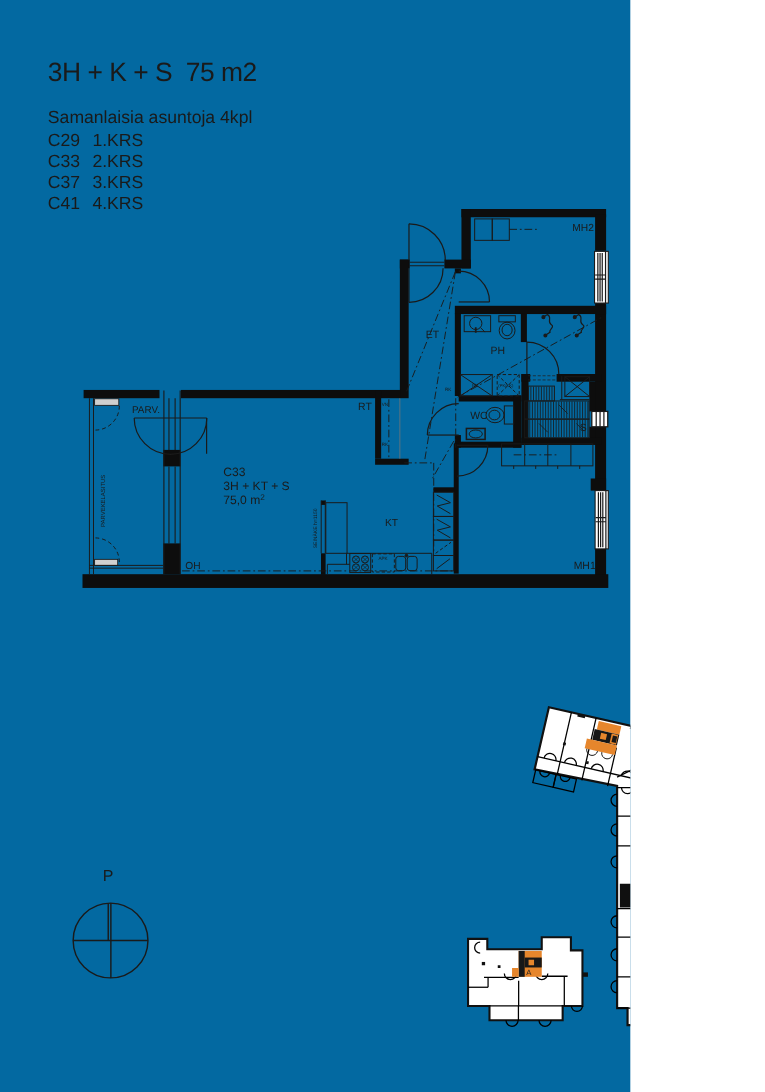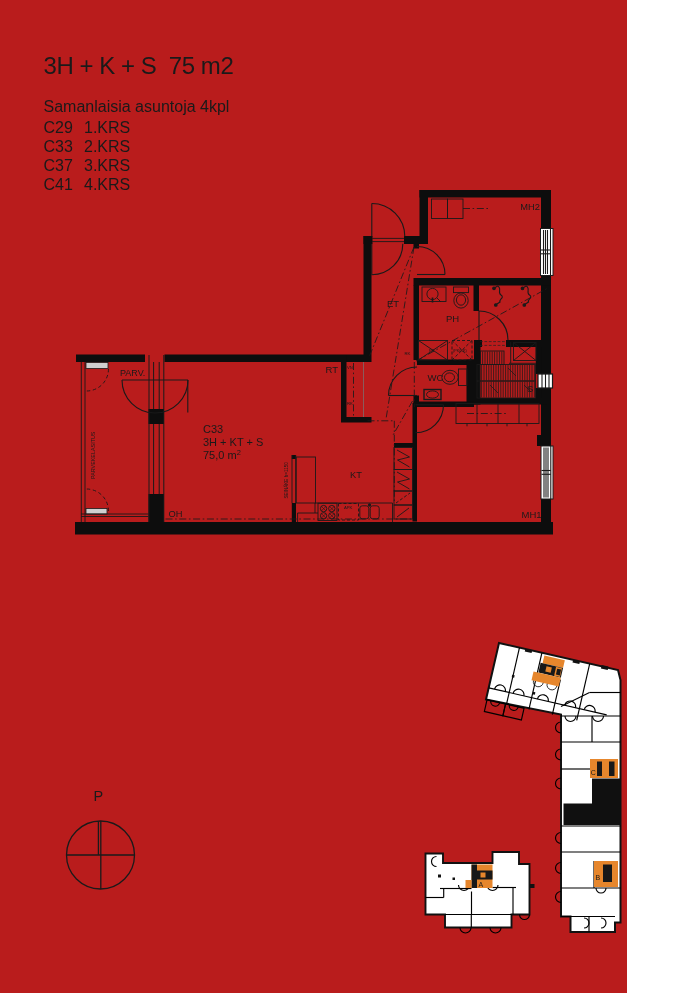--- a/index.html
+++ b/index.html
@@ -1,16 +1,16 @@
 <!DOCTYPE html>
 <html><head>
 <meta charset="utf-8">
 <style>
 html,body{margin:0;padding:0;background:#ffffff;}
-#page{position:relative;width:627px;height:993px;background:#b91c1c;overflow:hidden;}
+#page{position:relative;width:573px;height:993px;background:#0369a1;overflow:hidden;}
 svg{display:block;position:absolute;top:0;left:0;}
 text{font-family:"Liberation Sans",sans-serif;fill:#1a1a1a;-webkit-font-smoothing:antialiased;}
 #page{-webkit-font-smoothing:antialiased;}
 </style>
 </head>
 <body>
 <div id="page">
 <svg width="695" height="993" viewBox="0 0 695 993">
 
 <text x="43.5" y="73.5" font-size="24" letter-spacing="-0.45" xml:space="preserve">3H + K + S  75 m2</text>

